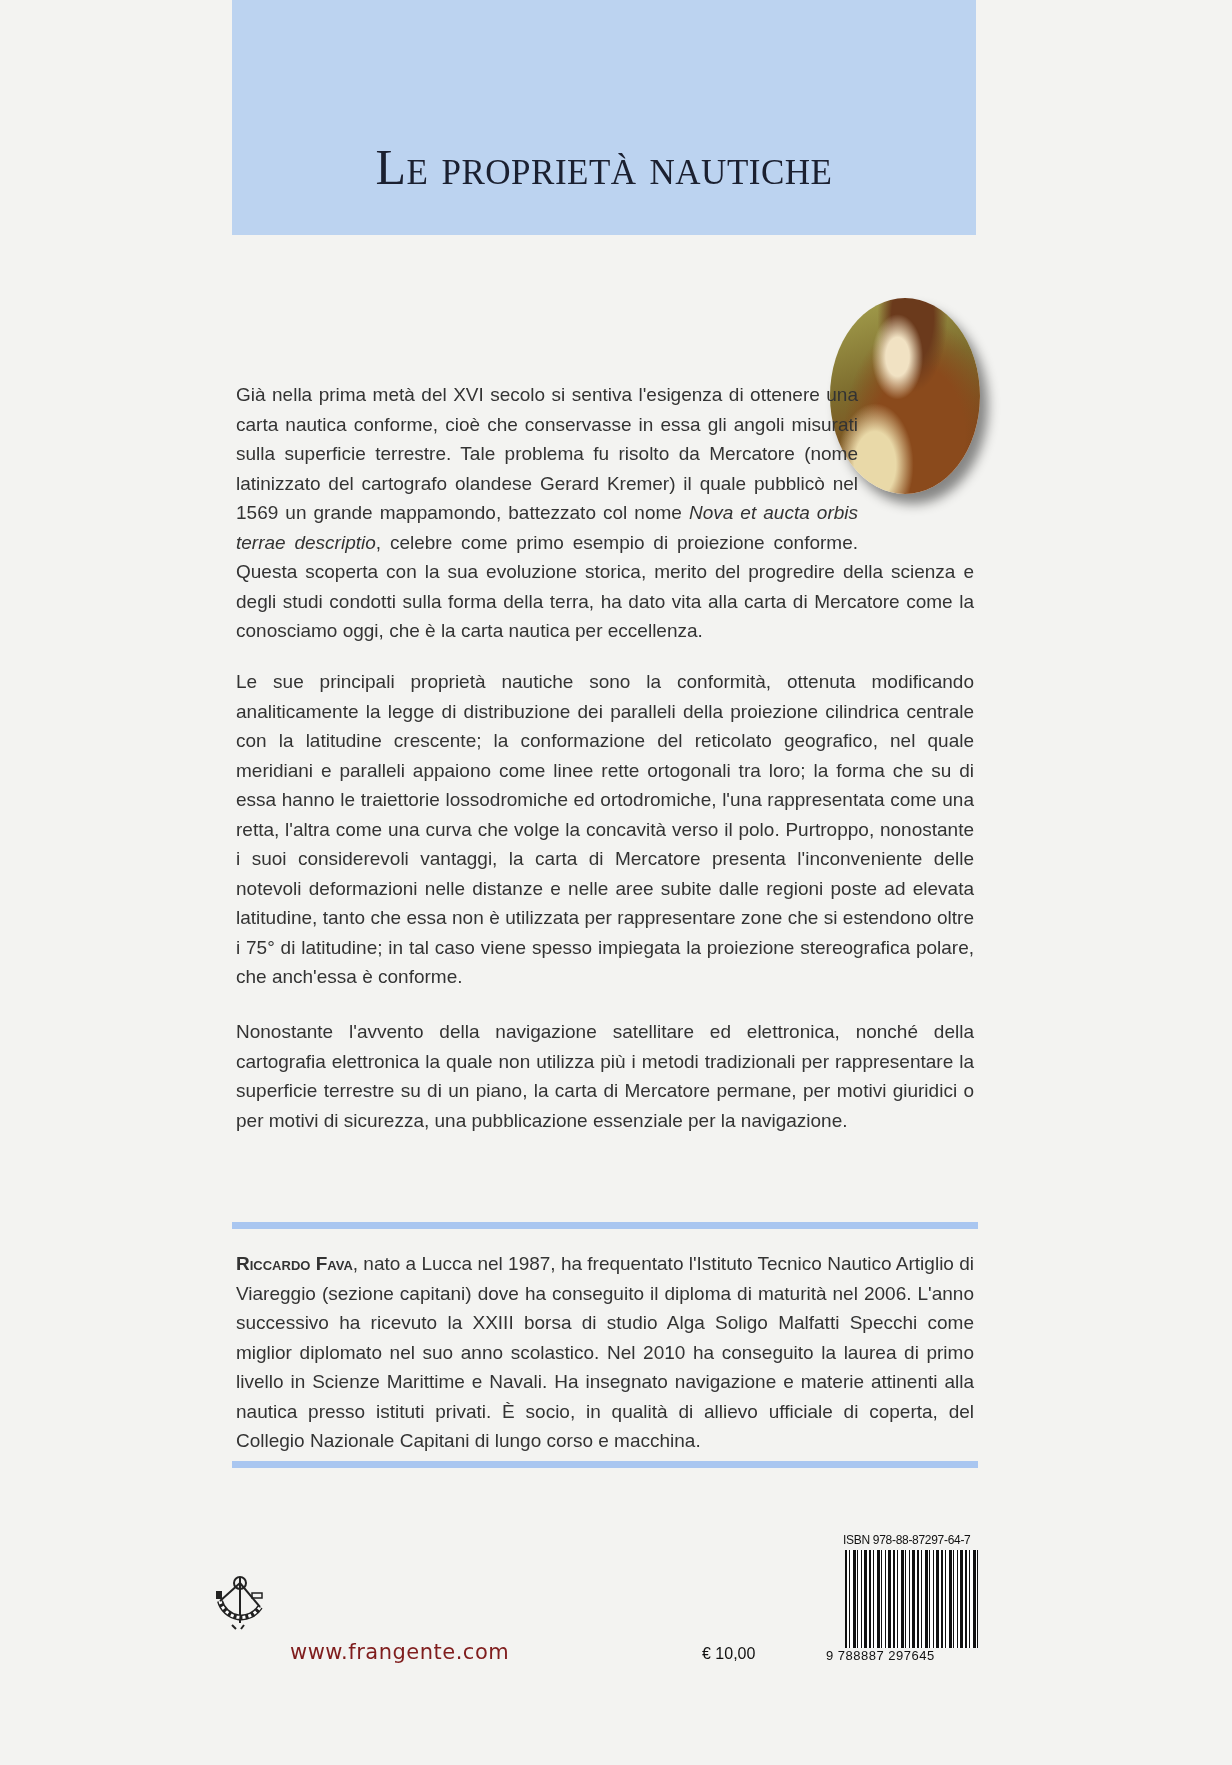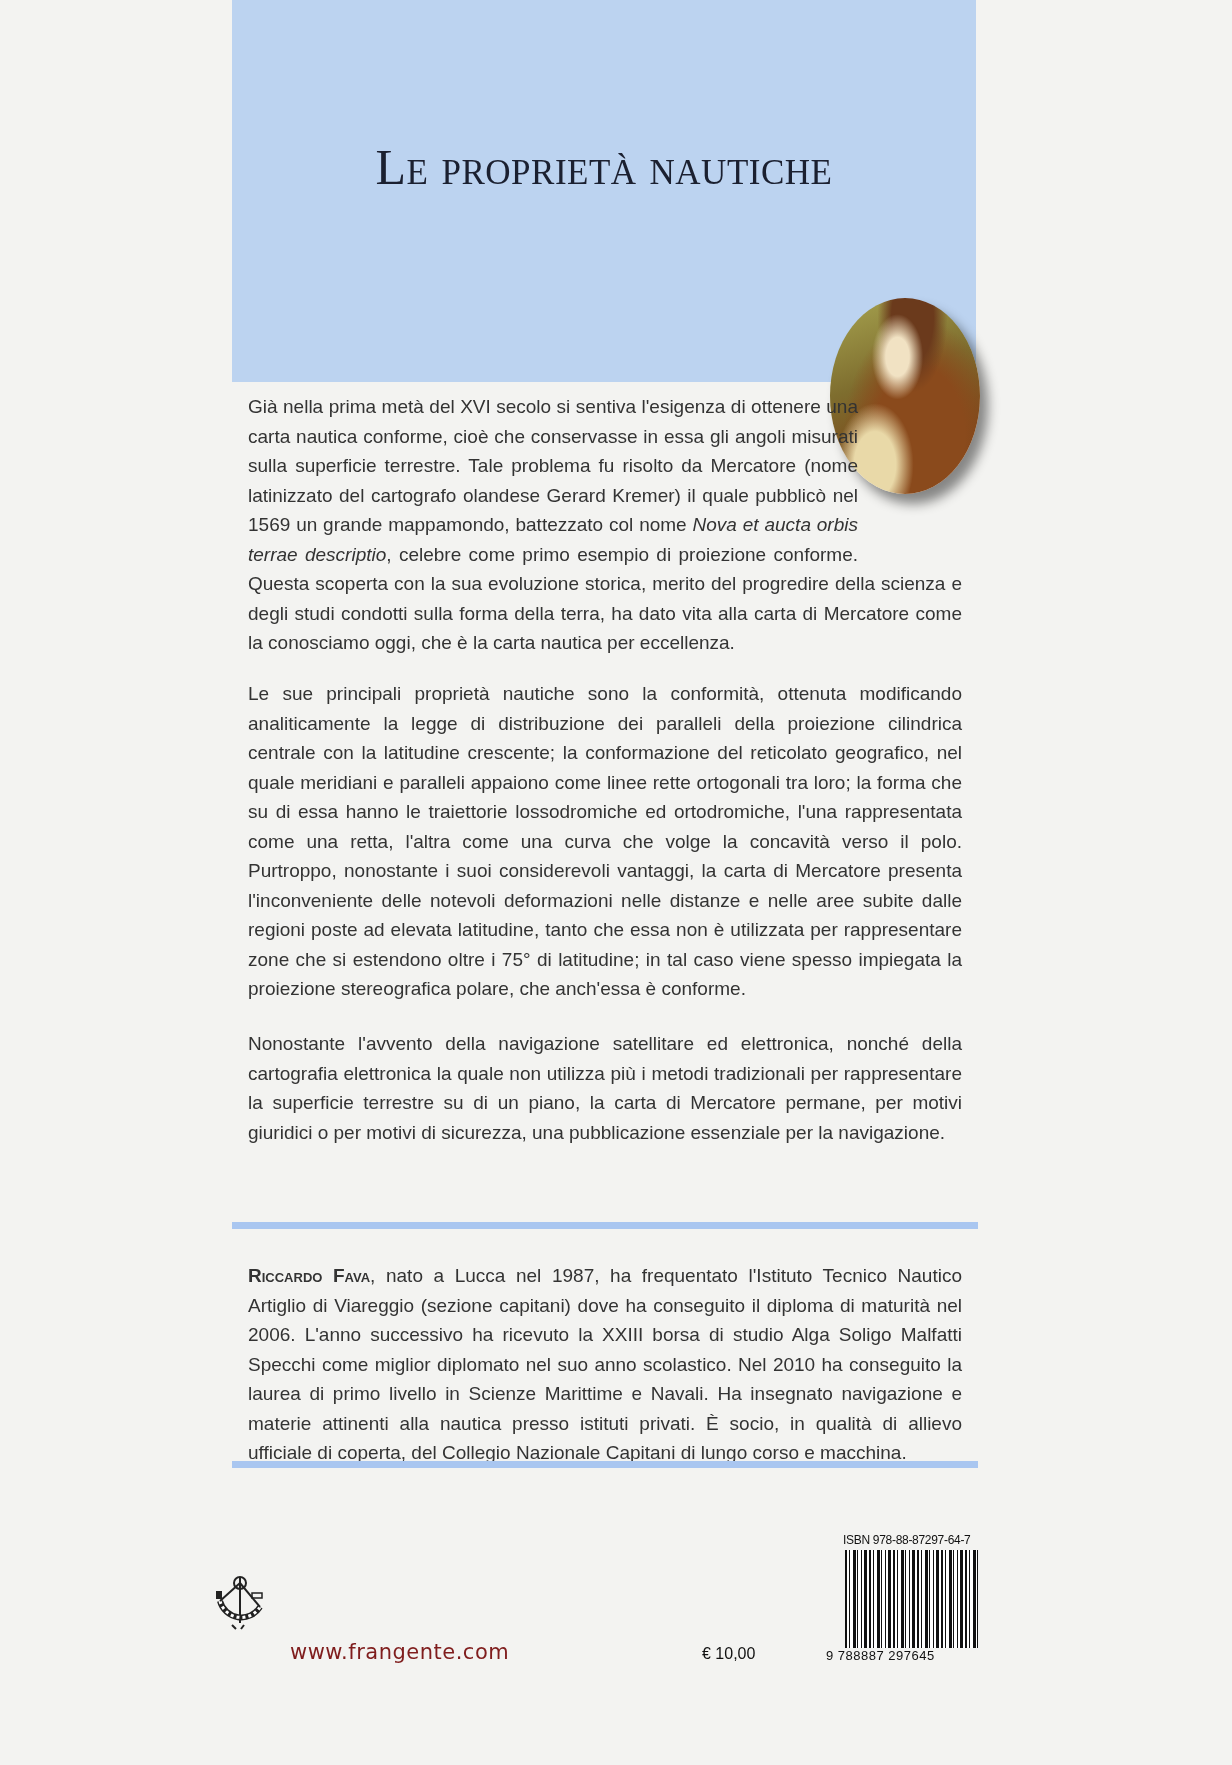--- a/index.html
+++ b/index.html
@@ -2,21 +2,21 @@
 <html><head>
 <meta charset="utf-8">
 <style>
   html, body { margin:0; padding:0; }
   body {
     width:1232px; height:1765px; position:relative; overflow:hidden;
     background:#f3f3f1;
     font-family:"Liberation Sans", sans-serif;
   }
   .title-box {
-    position:absolute; left:232px; top:0; width:744px; height:382px;
+    position:absolute; left:232px; top:0; width:744px; height:235px;
     background:#bcd3f0;
   }
   .title {
     position:absolute; left:0; right:0; top:138px; text-align:center;
     font-family:"Liberation Serif", serif; color:#1b2030;
     font-size:50px; line-height:58px; letter-spacing:0.5px;
     font-variant:small-caps;
   }
   .portrait {
     position:absolute; left:830px; top:298px; width:150px; height:196px;
@@ -27,21 +27,21 @@
       radial-gradient(ellipse at 55% 10%, #6b3a1c 0 18%, transparent 30%),
       radial-gradient(ellipse at 60% 70%, #8a4a1c 0 35%, transparent 60%),
       linear-gradient(160deg, #a7a450 0%, #7e6d2e 40%, #7a4418 75%, #5a3210 100%);
     box-shadow: 8px 10px 12px rgba(0,0,0,0.45);
   }
   .body-text {
     position:absolute; left:232px; width:746px;
     font-family:"Liberation Sans", sans-serif; font-size:19px;
     color:#333; line-height:29.5px; text-align:justify;
   }
-  .body-text p { margin:16px; }
+  .body-text p { margin:4px; }
   .p1 { top:376px; }
   .p1 .float-space { float:right; width:120px; height:172px; }
   .p2 { top:663px; }
   .p3 { top:1013px; }
   .rule {
     position:absolute; left:232px; width:746px; height:7px; background:#a9c6f0;
   }
   .rule.top { top:1222px; }
   .rule.bottom { top:1461px; }
   .bio { top:1245px; }

